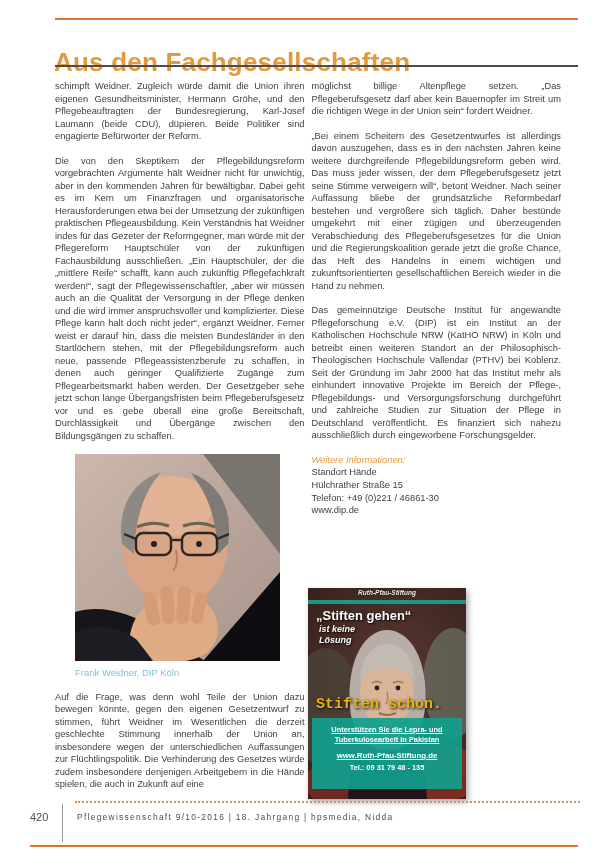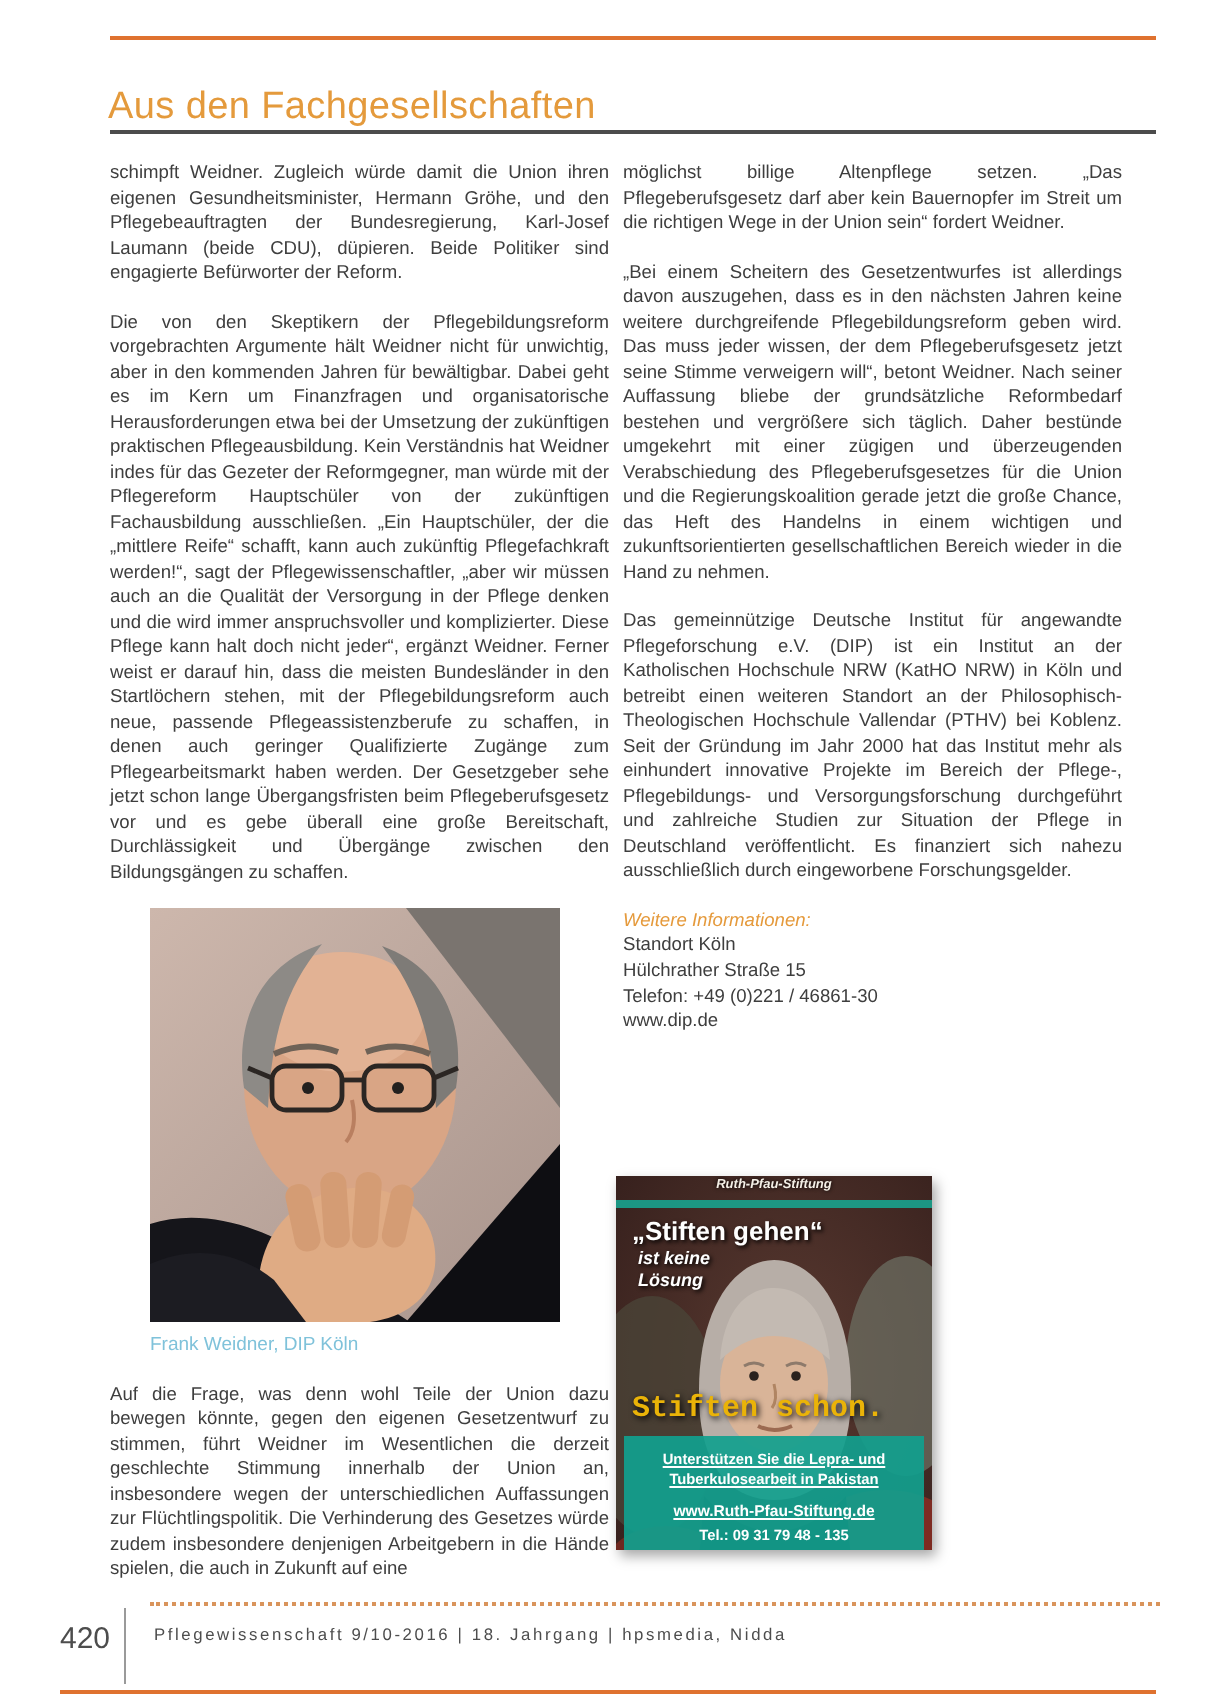--- a/index.html
+++ b/index.html
@@ -1,57 +1,57 @@
 <!DOCTYPE html>
 <html lang="de"><head>
 <meta charset="utf-8">
 <style>
   html,body{margin:0;padding:0;background:#ffffff;}
   .page{position:relative;width:607px;height:853px;background:#fff;overflow:hidden;
         font-family:"Liberation Sans", sans-serif;color:#3e3e3e;}
   .top-rule{position:absolute;left:55px;top:18px;width:523px;height:2px;background:#df722f;}
-  .page-title{position:absolute;left:54px;top:30px;font-size:19px;font-weight:400;
+  .page-title{position:absolute;left:54px;top:30px;font-size:26px;font-weight:700;
               color:#e49a3c;letter-spacing:.2px;}
   .title-rule{position:absolute;left:55px;top:65px;width:523px;height:2px;background:#4c4c4c;}
 
   .columns{position:absolute;left:55px;top:80px;width:506px;display:flex;gap:7px;justify-content:flex-end;}
   .col{width:250px;font-size:9.3px;line-height:12.5px;text-align:justify;}
   .body-para{margin:0 0 12px 0;}
 
   .photo-fig{width:205px;height:207px;margin:3px 0 0 20px;display:block;}
   .photo-fig svg{display:block;width:205px;height:207px;}
   .photo-caption{margin:6px 0 11px 20px;color:#7fc2da;font-size:9.5px;text-align:left;}
 
   .info-block{margin-top:2px;}
   .info-heading{color:#e59a3c;font-style:italic;margin:0;text-align:left;}
   .info-line{margin:0;line-height:12.8px;text-align:left;}
   .weblink{color:#3e3e3e;text-decoration:none;}
 
   
-  .ad{position:absolute;left:308px;top:588px;width:158px;height:187px;overflow:hidden;
+  .ad{position:absolute;left:308px;top:588px;width:158px;height:211px;overflow:hidden;
       box-shadow:2px 3px 6px rgba(0,0,0,.35);background:#3c2220;}
   .ad-photo{position:absolute;left:0;top:0;width:158px;height:211px;}
   .ad-logo{position:absolute;left:0;top:1px;width:158px;text-align:center;color:#f4efe6;
            font-size:6.5px;font-style:italic;font-weight:bold;text-shadow:0 0 2px #000;}
   .ad-stripe{position:absolute;left:0;top:12px;width:158px;height:4px;background:#18a38e;opacity:.9;}
   .ad-quote{position:absolute;left:8px;top:20px;color:#fff;font-weight:bold;font-size:13px;
             text-shadow:1px 1px 2px #000;}
   .ad-sub{position:absolute;left:11px;top:36px;color:#fff;font-weight:bold;font-style:italic;
           font-size:9px;line-height:10.5px;text-shadow:1px 1px 2px #000;}
   .ad-slogan{position:absolute;left:8px;top:108px;color:#eab308;font-family:Liberation Mono, monospace;
              font-weight:bold;font-size:15px;text-shadow:1px 1px 3px #000;}
   .ad-box{position:absolute;left:4px;top:130px;width:150px;height:71px;background:rgba(17,160,142,.92);
           color:#fff;text-align:center;box-sizing:border-box;padding-top:7px;}
   .ad-cta{font-size:7.4px;font-weight:bold;line-height:9.5px;text-decoration:underline;margin:0;}
   .ad-web{font-size:7.8px;font-weight:bold;text-decoration:underline;margin:7px 0 0 0;display:block;color:#fff;}
   .ad-tel{font-size:7.4px;font-weight:bold;margin:3px 0 0 0;}
 
   
   .footer-dotted{position:absolute;left:75px;top:801px;width:505px;border-top:2px dotted #d9945b;}
-  .footer-pagenum{position:absolute;left:30px;top:811px;font-size:15px;color:#4d4d4d;}
+  .footer-pagenum{position:absolute;left:30px;top:811px;font-size:11px;color:#4d4d4d;}
   .footer-vline{position:absolute;left:62px;top:804px;width:1px;height:38px;background:#9a9a9a;}
   .footer-text{position:absolute;left:77px;top:812px;font-size:8.4px;letter-spacing:1.3px;color:#4d4d4d;}
   .bottom-rule{position:absolute;left:30px;top:845px;width:548px;height:2px;background:#df722f;}
 </style>
 </head>
 <body>
 
 <div class="page">
 
   <div class="top-rule"></div>
@@ -118,21 +118,21 @@
       <p class="body-para">Auf die Frage, was denn wohl Teile der Union dazu bewegen könnte, gegen den eigenen Gesetzentwurf zu stimmen, führt Weidner im Wesentlichen die derzeit geschlechte Stimmung innerhalb der Union an, insbesondere wegen der unterschiedlichen Auffassungen zur Flüchtlingspolitik. Die Verhinderung des Gesetzes würde zudem insbesondere denjenigen Arbeitgebern in die Hände spielen, die auch in Zukunft auf eine</p>
     </div>
 
     <div class="col">
       <p class="body-para">möglichst billige Altenpflege setzen. „Das Pflegeberufsgesetz darf aber kein Bauernopfer im Streit um die richtigen Wege in der Union sein“ fordert Weidner.</p>
       <p class="body-para">„Bei einem Scheitern des Gesetzentwurfes ist allerdings davon auszugehen, dass es in den nächsten Jahren keine weitere durchgreifende Pflegebildungsreform geben wird. Das muss jeder wissen, der dem Pflegeberufsgesetz jetzt seine Stimme verweigern will“, betont Weidner. Nach seiner Auffassung bliebe der grundsätzliche Reformbedarf bestehen und vergrößere sich täglich. Daher bestünde umgekehrt mit einer zügigen und überzeugenden Verabschiedung des Pflegeberufsgesetzes für die Union und die Regierungskoalition gerade jetzt die große Chance, das Heft des Handelns in einem wichtigen und zukunftsorientierten gesellschaftlichen Bereich wieder in die Hand zu nehmen.</p>
       <p class="body-para">Das gemeinnützige Deutsche Institut für angewandte Pflegeforschung e.V. (DIP) ist ein Institut an der Katholischen Hochschule NRW (KatHO NRW) in Köln und betreibt einen weiteren Standort an der Philosophisch-Theologischen Hochschule Vallendar (PTHV) bei Koblenz. Seit der Gründung im Jahr 2000 hat das Institut mehr als einhundert innovative Projekte im Bereich der Pflege-, Pflegebildungs- und Versorgungsforschung durchgeführt und zahlreiche Studien zur Situation der Pflege in Deutschland veröffentlicht. Es finanziert sich nahezu ausschließlich durch eingeworbene Forschungsgelder.</p>
 
       <div class="info-block">
         <p class="info-heading">Weitere Informationen:</p>
-        <p class="info-line">Standort Köln</p>
+        <p class="info-line">Standort Hände</p>
         <p class="info-line">Hülchrather Straße 15</p>
         <p class="info-line">Telefon: +49 (0)221 / 46861-30</p>
         <p class="info-line"><a href="#" class="weblink">www.dip.de</a></p>
       </div>
     </div>
   </div>
 
   <div class="ad">
     <svg class="ad-photo" viewBox="0 0 158 211" xmlns="http://www.w3.org/2000/svg">
       <defs>

